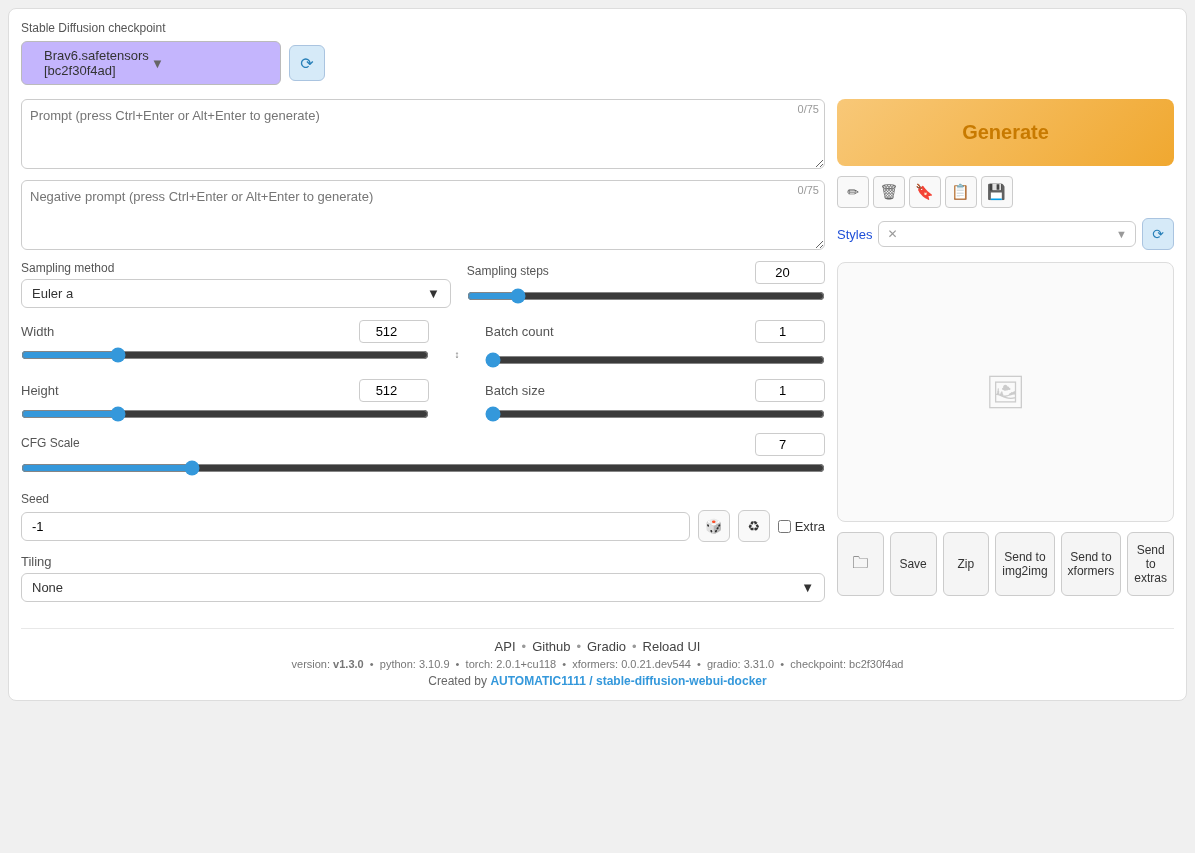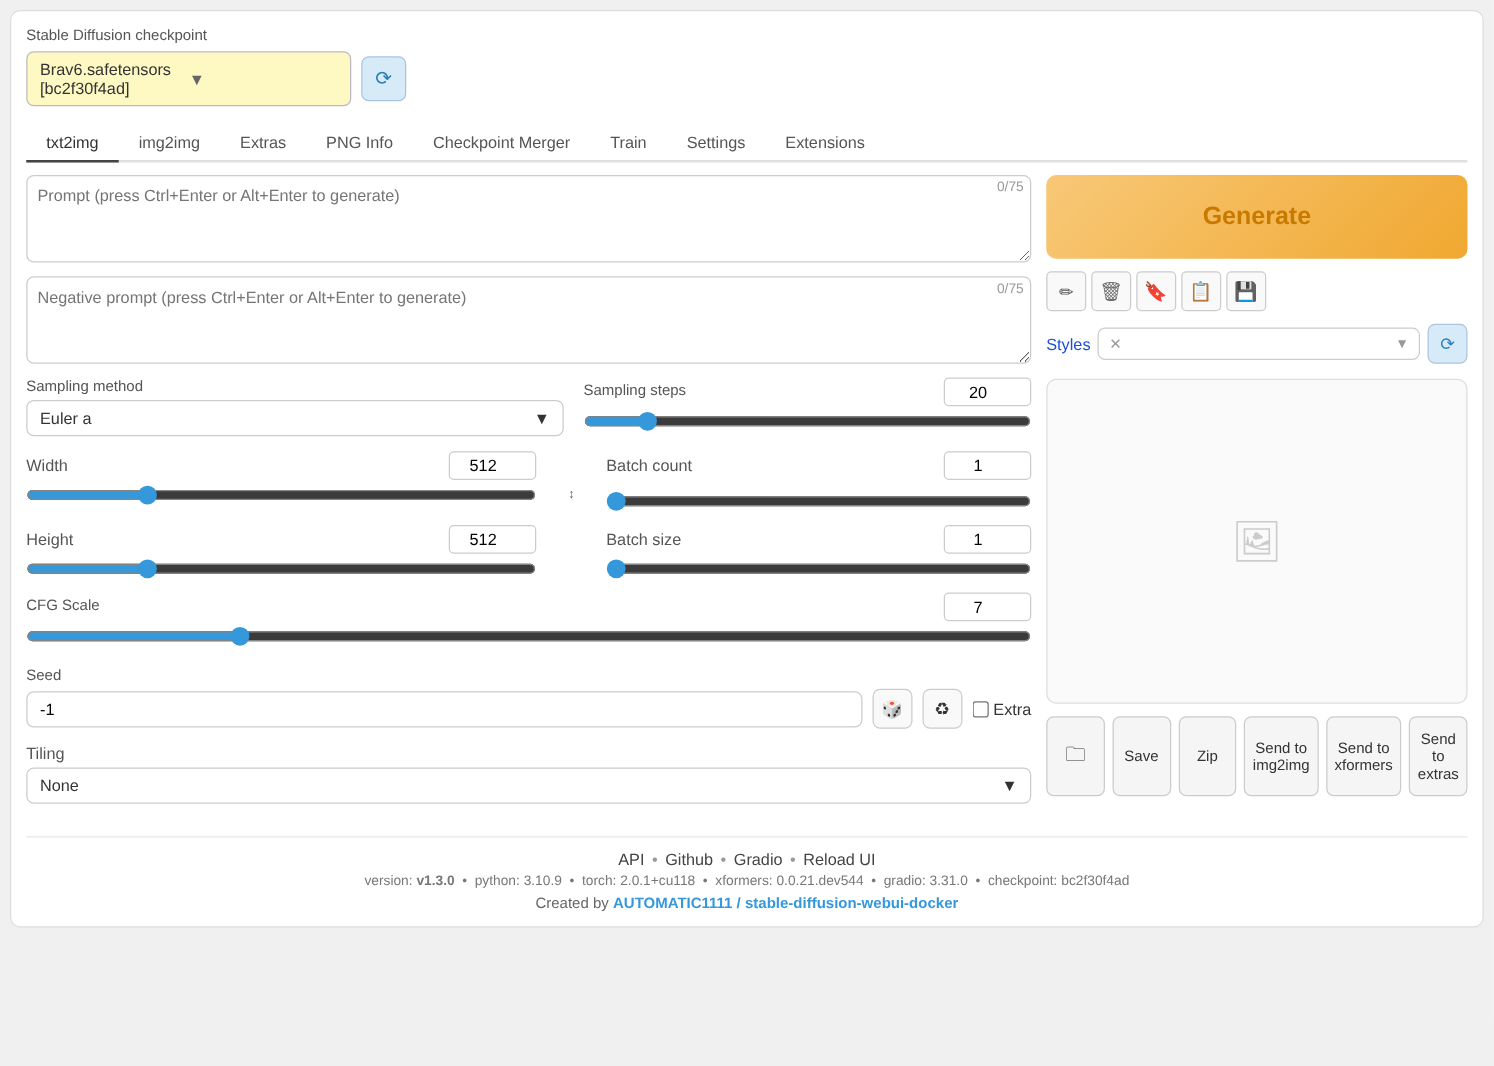--- a/index.html
+++ b/index.html
@@ -26,22 +26,22 @@
       display: flex;
       align-items: center;
       gap: 8px;
       margin-bottom: 14px;
     }
     .checkpoint-select {
       display: flex;
       align-items: center;
       border: 1px solid #bbb;
       border-radius: 6px;
-      padding: 6px 10px;
-      background: #fef9c3;
+      padding: 6px 22px;
+      background: #c4b5fd;
       width: 260px;
       cursor: pointer;
       justify-content: space-between;
       font-size: 13px;
     }
     .checkpoint-select span { flex: 1; }
     .checkpoint-select .arrow { color: #666; }
     .refresh-btn {
       width: 36px; height: 36px;
       border: 1px solid #aac4e0;
@@ -389,30 +389,20 @@
   <div class="checkpoint-row">
     <div class="checkpoint-select">
       <span>Brav6.safetensors [bc2f30f4ad]</span>
       <span class="arrow">▼</span>
     </div>
     <div class="refresh-btn">
       <span>⟳</span>
     </div>
   </div>
 
-  <div class="tabs">
-    <div class="tab active">txt2img</div>
-    <div class="tab">img2img</div>
-    <div class="tab">Extras</div>
-    <div class="tab">PNG Info</div>
-    <div class="tab">Checkpoint Merger</div>
-    <div class="tab">Train</div>
-    <div class="tab">Settings</div>
-    <div class="tab">Extensions</div>
-  </div>
 
   <div class="main-layout">
 
     <div class="left-panel">
 
       <div class="prompt-wrapper">
         <span class="prompt-counter">0/75</span>
         <textarea class="prompt-area" placeholder="Prompt (press Ctrl+Enter or Alt+Enter to generate)" style=""></textarea>
       </div>
 

